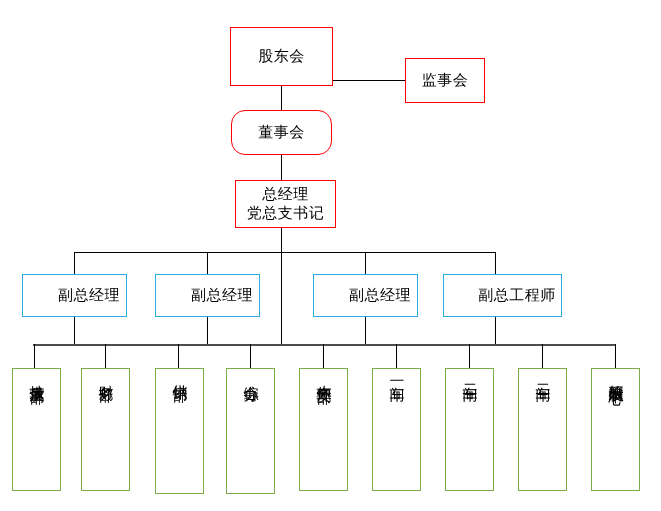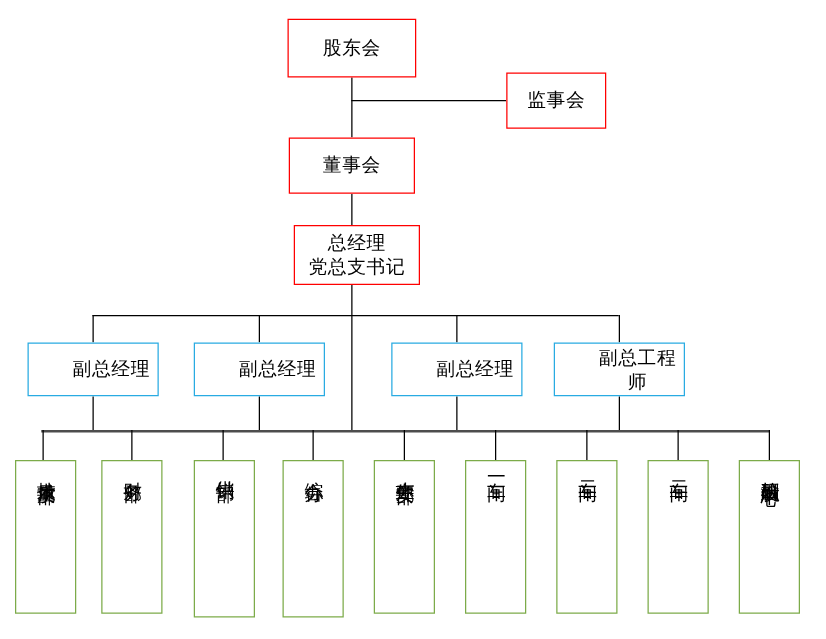--- a/index.html
+++ b/index.html
@@ -108,47 +108,47 @@
   <div class="line line-v" style="left:34px; top:344px; height:24px;"></div>
   <div class="line line-v" style="left:105px; top:344px; height:24px;"></div>
   <div class="line line-v" style="left:178px; top:344px; height:24px;"></div>
   <div class="line line-v" style="left:250px; top:344px; height:24px;"></div>
   <div class="line line-v" style="left:323px; top:344px; height:24px;"></div>
   <div class="line line-v" style="left:396px; top:344px; height:24px;"></div>
   <div class="line line-v" style="left:469px; top:344px; height:24px;"></div>
   <div class="line line-v" style="left:542px; top:344px; height:24px;"></div>
   <div class="line line-v" style="left:615px; top:344px; height:24px;"></div>
 
-  <div class="node node-red" style="left:230px; top:15px; width:103px; height:47px;">
+  <div class="node node-red" style="left:230px; top:27px; width:103px; height:59px;">
     <span class="node-label">股东会</span>
   </div>
 
   <div class="node node-red" style="left:405px; top:58px; width:80px; height:45px;text-align:center;">
     <span class="node-label">监事会</span>
   </div>
 
-  <div class="node node-red" style="left:231px; top:110px; width:101px; height:45px;">
+  <div class="node node-red" style="left:231px; top:110px; width:101px; height:45px;border-radius:14px;">
     <span class="node-label">董事会</span>
   </div>
 
   <div class="node node-red" style="left:235px; top:180px; width:101px; height:48px;">
     <span class="node-label">总经理
 党总支书记</span>
   </div>
 
   <div class="node node-blue" style="left:22px; top:274px; width:105px; height:43px;">
     <span class="node-label">副总经理</span>
   </div>
   <div class="node node-blue" style="left:155px; top:274px; width:105px; height:43px;">
     <span class="node-label">副总经理</span>
   </div>
   <div class="node node-blue" style="left:313px; top:274px; width:105px; height:43px;">
     <span class="node-label">副总经理</span>
   </div>
-  <div class="node node-blue" style="left:443px; top:274px; width:105px; height:43px;">
+  <div class="node node-blue" style="left:443px; top:274px; width:119px; height:43px;">
     <span class="node-label">副总工程师</span>
   </div>
 
   <div class="node node-green node-vertical" style="left:12px; top:368px; width:49px; height:123px;">
     <span class="node-label">技术质量部</span>
   </div>
   <div class="node node-green node-vertical" style="left:81px; top:368px; width:49px; height:123px;">
     <span class="node-label">财务部</span>
   </div>
   <div class="node node-green node-vertical" style="left:155px; top:368px; width:49px; height:126px;">

